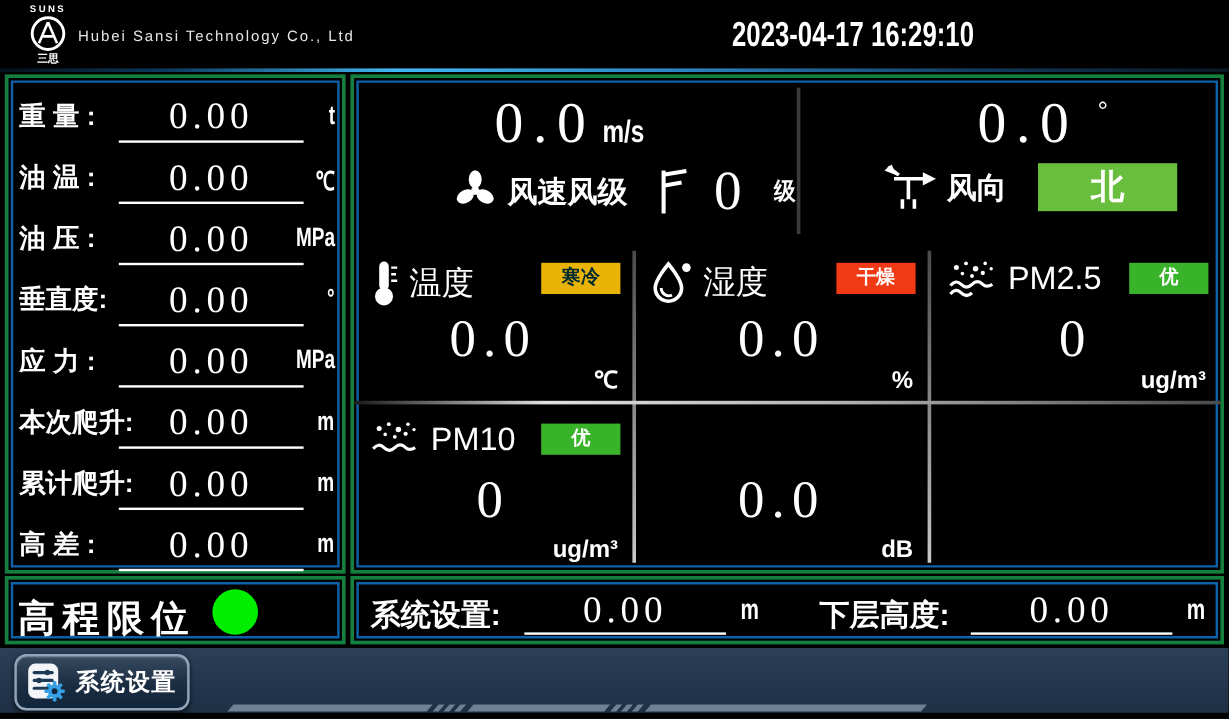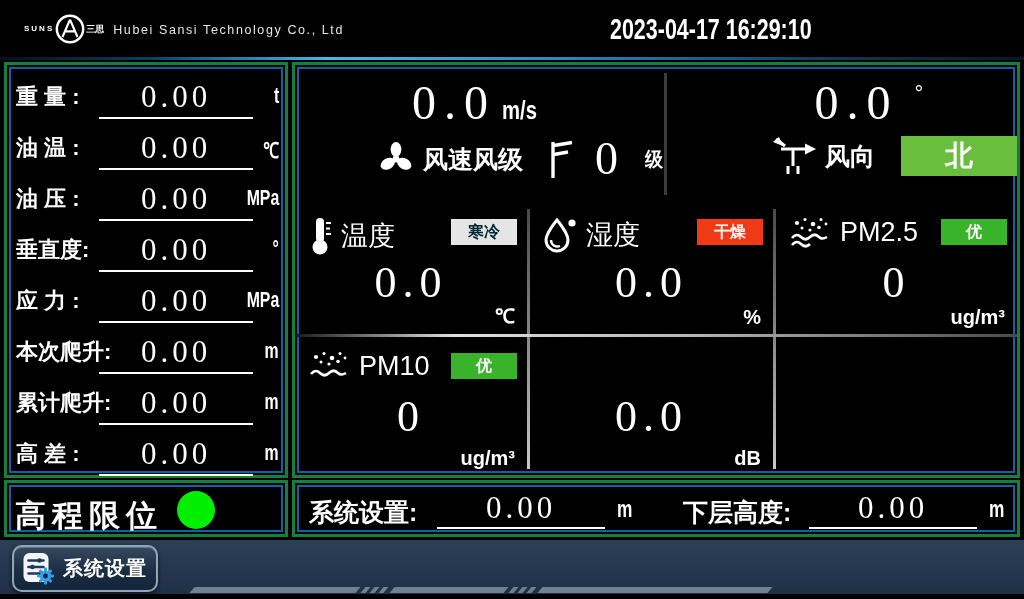--- a/index.html
+++ b/index.html
@@ -2,21 +2,21 @@
 <html><head>
 <meta charset="utf-8">
 <style>
   html,body{margin:0;padding:0;background:#000;}
   .screen{position:relative;width:1024px;height:599px;background:#000;overflow:hidden;
           font-family:"Liberation Sans",sans-serif;color:#fff;}
 
   
   .header{position:absolute;left:0;top:0;width:1024px;height:57px;background:#000;}
   .logo{position:absolute;left:24px;top:0;height:57px;display:flex;align-items:center;gap:9px;}
-  .emblem{display:flex;flex-direction:row;align-items:center;line-height:1;}
+  .emblem{display:flex;flex-direction:column;align-items:center;line-height:1;}
   .emblem .suns{font-size:8px;font-weight:bold;letter-spacing:2px;}
   .emblem .sansi{font-size:9px;font-weight:bold;margin-top:1px;}
   .company .cn{font-size:22px;font-weight:bold;letter-spacing:1px;line-height:1.1;}
   .company .en{font-size:12.5px;letter-spacing:1.6px;color:#e6e6e6;margin-top:2px;}
   .title{position:absolute;left:354px;top:12px;font-size:29px;font-weight:bold;letter-spacing:2px;}
   .datetime{position:absolute;left:610px;top:13px;font-size:29px;font-weight:bold;
             transform:scaleX(.74);transform-origin:left center;white-space:nowrap;}
   .header-line{position:absolute;left:0;top:57px;width:1024px;height:3px;
      background:linear-gradient(90deg,#04101c 0%,#0d3c60 14%,#41b9f2 32%,#2d86c2 55%,#123b5c 80%,#081724 100%);}
 
@@ -44,21 +44,21 @@
   .big{margin-top:14px;text-align:center;white-space:nowrap;}
   .num{font-family:"Liberation Serif",serif;font-size:48px;letter-spacing:8px;line-height:1;}
   .unit-cond{display:inline-block;font-size:26px;font-weight:bold;margin-left:6px;
              transform:scaleX(.78);transform-origin:left center;}
   .deg{display:inline-block;font-size:22px;position:relative;top:-18px;margin-left:16px;}
   .sub{margin-top:9px;display:flex;align-items:center;justify-content:flex-end;}
   .wlabel{font-size:25px;font-weight:bold;margin-left:8px;white-space:nowrap;}
   .lvl{font-family:"Liberation Serif",serif;font-size:46px;line-height:1;margin-left:22px;}
   .lvl-unit{font-size:20px;font-weight:bold;margin-left:18px;transform:scaleX(.9);}
   .barb{margin-left:26px;}
-  .dir .sub{}
+  .dir .sub{padding-right:36px;}
   .dir .big{padding-left:54px;}
   .compass{width:116px;height:40px;line-height:40px;text-align:center;font-size:28px;
            font-weight:bold;color:#fff;margin-left:26px;}
 
   .sensor-grid{position:absolute;left:0;top:138px;width:722px;height:272px;}
   .vline{position:absolute;top:6px;width:3px;height:260px;
          background:linear-gradient(180deg,#4a4a4a,#c8c8c8);}
   .v1{left:232px;} .v2{left:478px;}
   .hline{position:absolute;left:0;top:131px;width:722px;height:3px;
          background:linear-gradient(90deg,#1a1a1a 0%,#e0e0e0 22%,#b5b5b5 55%,#6f6f6f 85%,#4a4a4a 100%);}
@@ -229,21 +229,21 @@
             <rect x="8" y="3" width="8" height="24" rx="4" fill="#fff"></rect>
             <circle cx="12" cy="32" r="7.5" fill="#fff"></circle>
             <g stroke="#fff" stroke-width="2">
                 <path d="M18 8 H23"></path>
                 <path d="M18 13.5 H22"></path>
                 <path d="M18 19 H23"></path>
               </g>
           </svg>
           <span class="s-name">温度</span>
         </div>
-        <div class="s-badge" style="background: #e5e5e5; color: rgb(0, 42, 48);">寒冷</div>
+        <div class="s-badge" style="background: #eab308; color: rgb(0, 42, 48);">寒冷</div>
         <div class="s-value">0.0</div>
         <div class="s-unit">℃</div>
       </div>
 
       <div class="s-cell c2">
         <div class="s-head">
           <svg width="34" height="40" viewBox="0 0 34 40">
             <path d="M14 5 C14 5 3 18 3 25 a11 11 0 0 0 22 0 C25 18 14 5 14 5 Z" fill="none" stroke="#fff" stroke-width="3"></path>
             <path d="M8 25 a6.5 6.5 0 0 0 9 6" fill="none" stroke="#fff" stroke-width="2.4"></path>
             <circle cx="29" cy="8" r="3.6" fill="#fff"></circle>

